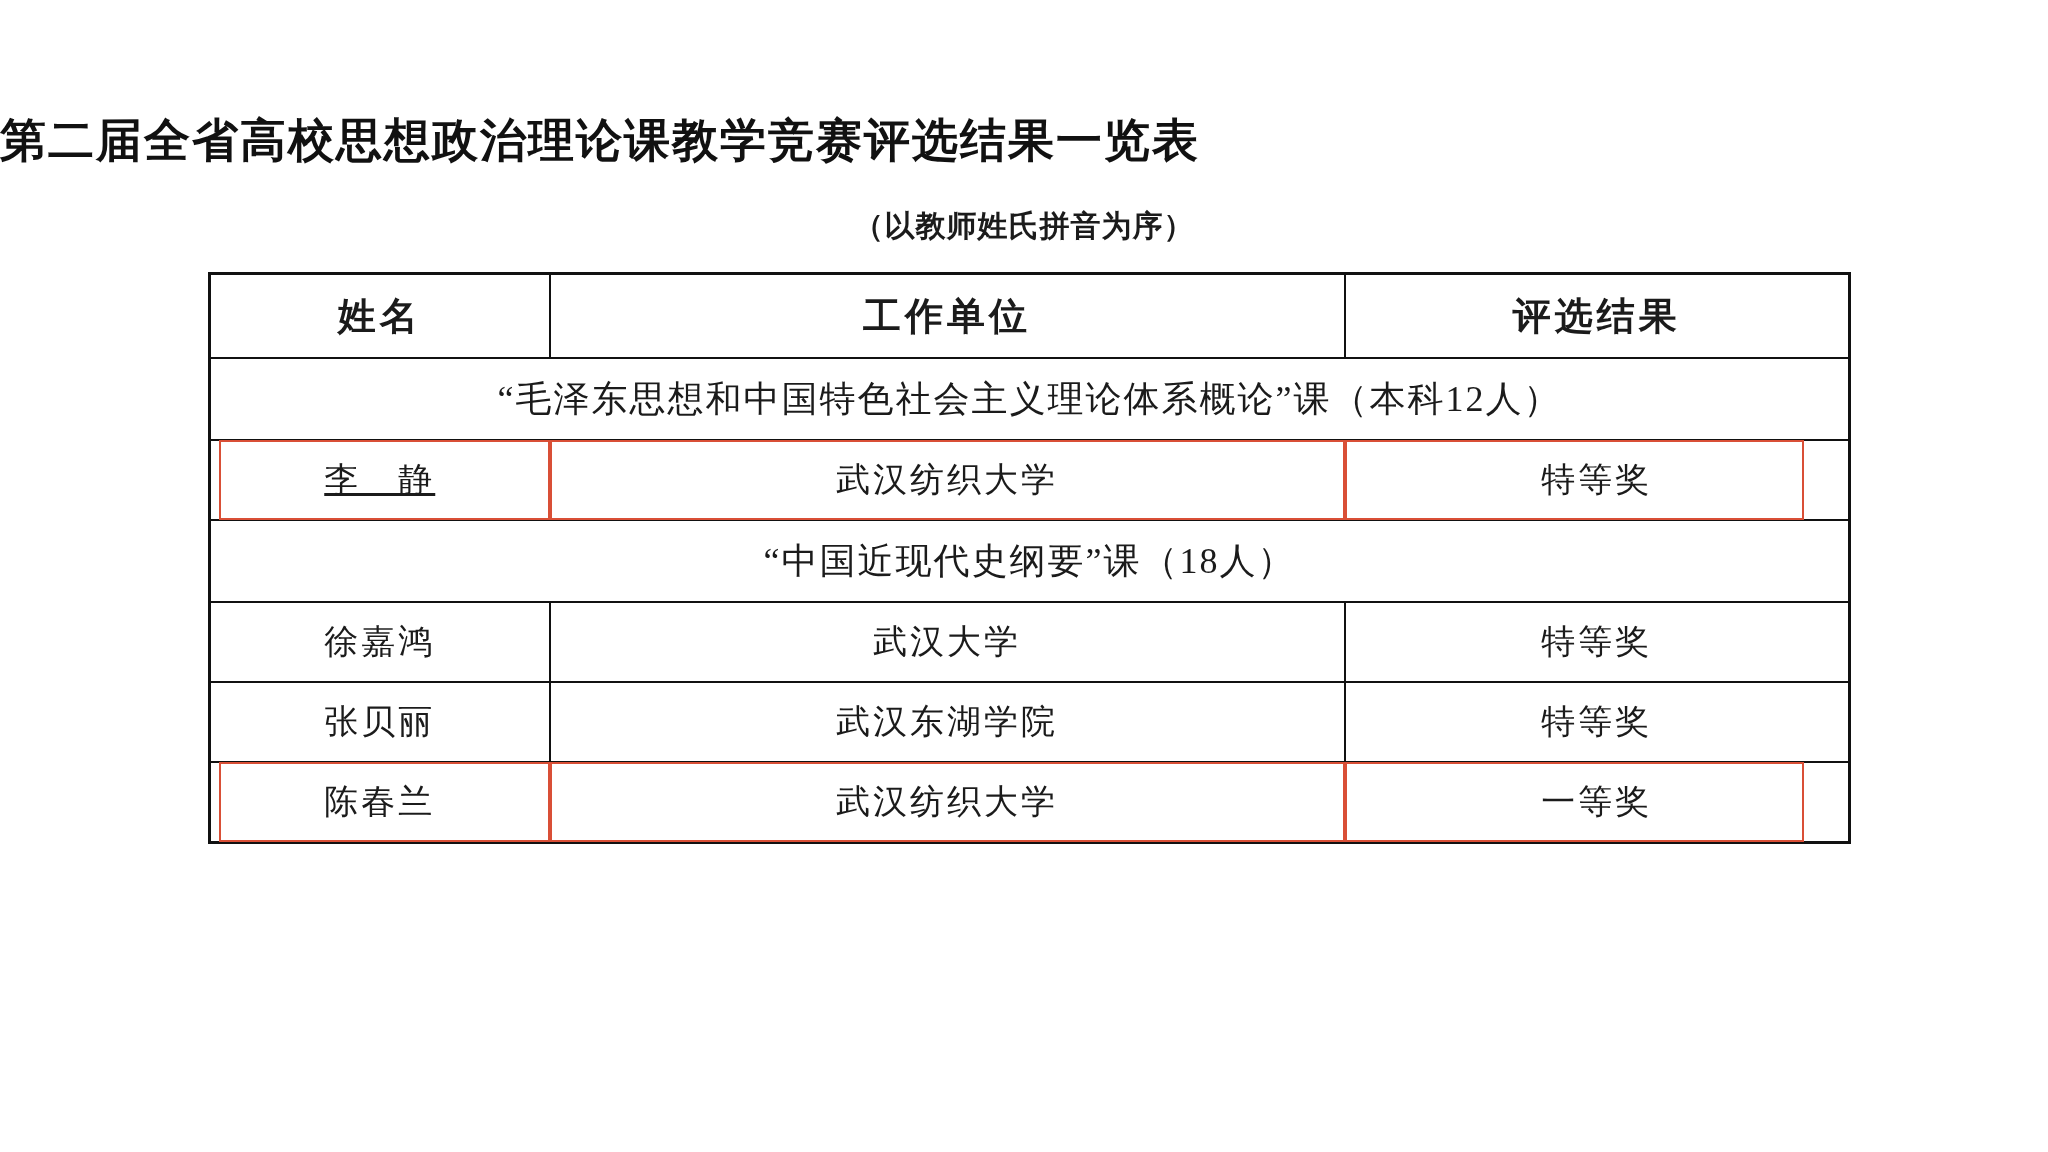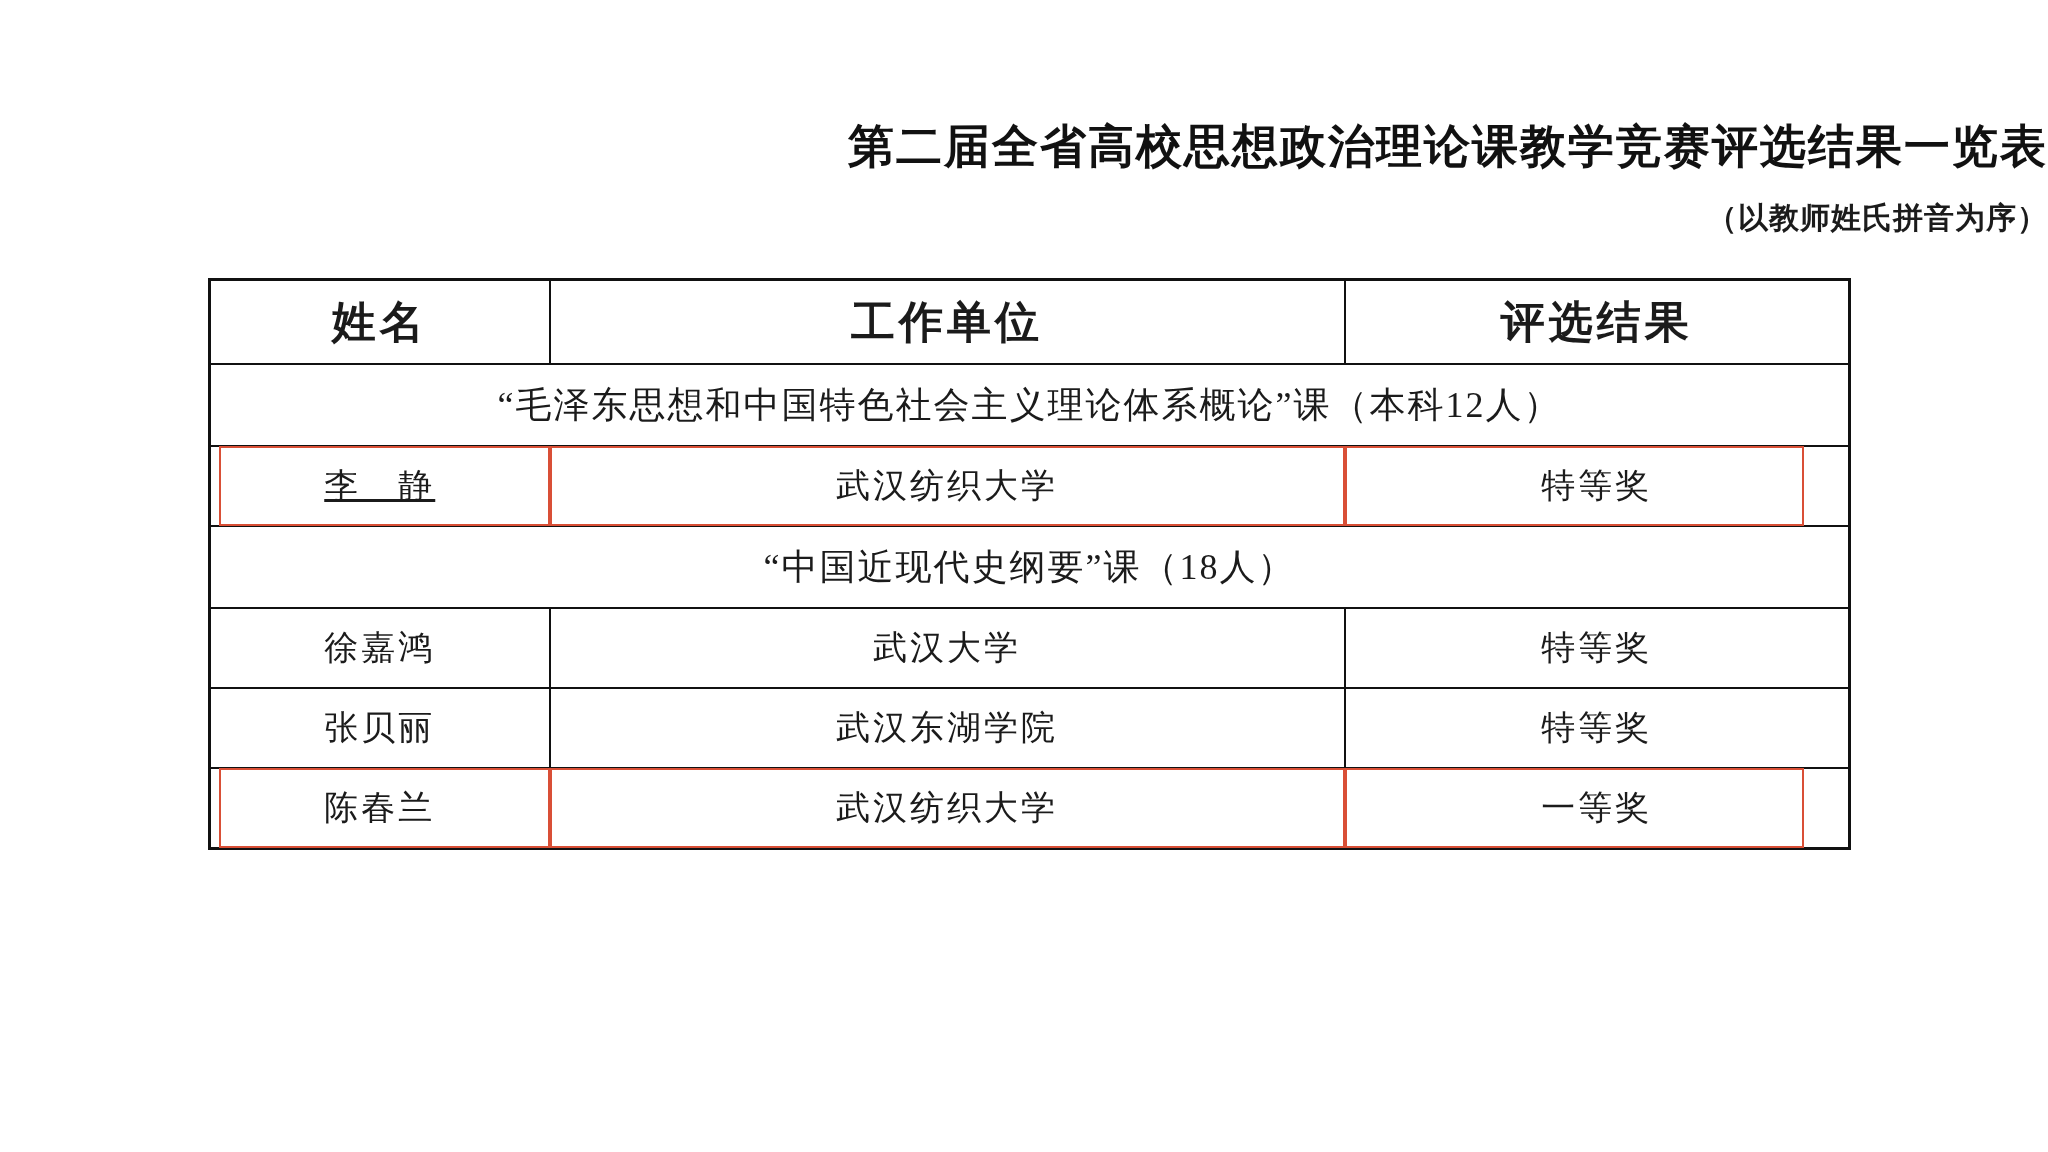--- a/index.html
+++ b/index.html
@@ -14,36 +14,35 @@
     color: #1a1a1a;
     overflow: hidden;
   }
   .page {
     position: relative;
     width: 2048px;
     height: 1152px;
     background: #ffffff;
   }
   .doc-title {
-    text-align: right;
+    text-align: left;
     font-family: "Liberation Serif", "DejaVu Serif", serif;
     font-weight: bold;
     font-size: 46px;
     letter-spacing: 2px;
     padding-top: 110px;
     color: #111;
-    margin-top: 6px;
   }
   .doc-subtitle {
-    text-align: right;
+    text-align: center;
     font-family: "Liberation Serif", "DejaVu Serif", serif;
     font-size: 30px;
     font-weight: bold;
     letter-spacing: 1px;
-    margin-top: 20px;
+    margin-top: 34px;
     color: #1b1b1b;
   }
   .table-wrap {
     position: absolute;
     left: 208px;
     top: 272px;
     width: 1640px;
   }
   table.result-table {
     width: 100%;
@@ -61,21 +60,21 @@
     text-align: center;
     vertical-align: middle;
     height: 78px;
     font-size: 34px;
     font-family: "Liberation Serif", "DejaVu Serif", serif;
     color: #1b1b1b;
     letter-spacing: 3px;
     padding: 0 6px;
   }
   table.result-table tr.header-row td {
-    font-size: 44px;
+    font-size: 38px;
     font-weight: bold;
     letter-spacing: 4px;
     height: 82px;
   }
   table.result-table tr.section-row td {
     font-size: 36px;
     font-weight: normal;
     letter-spacing: 2px;
     height: 80px;
   }

